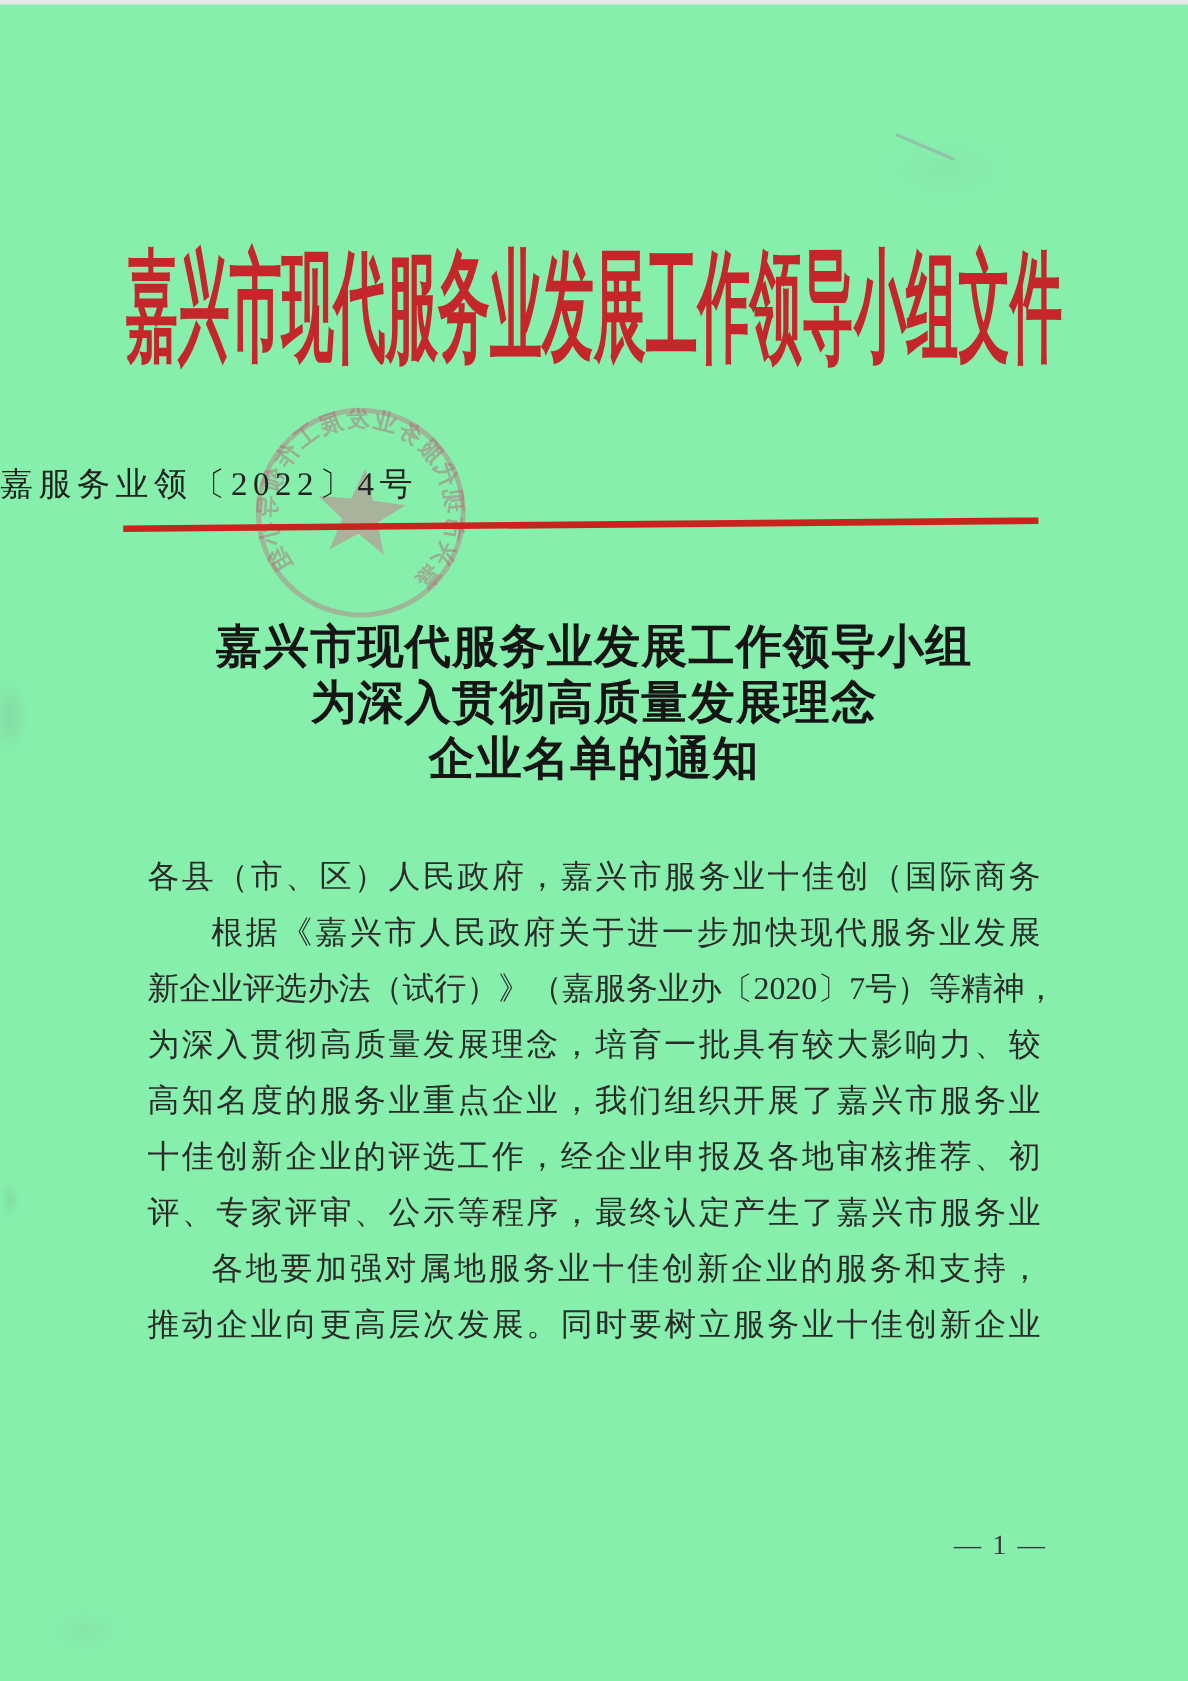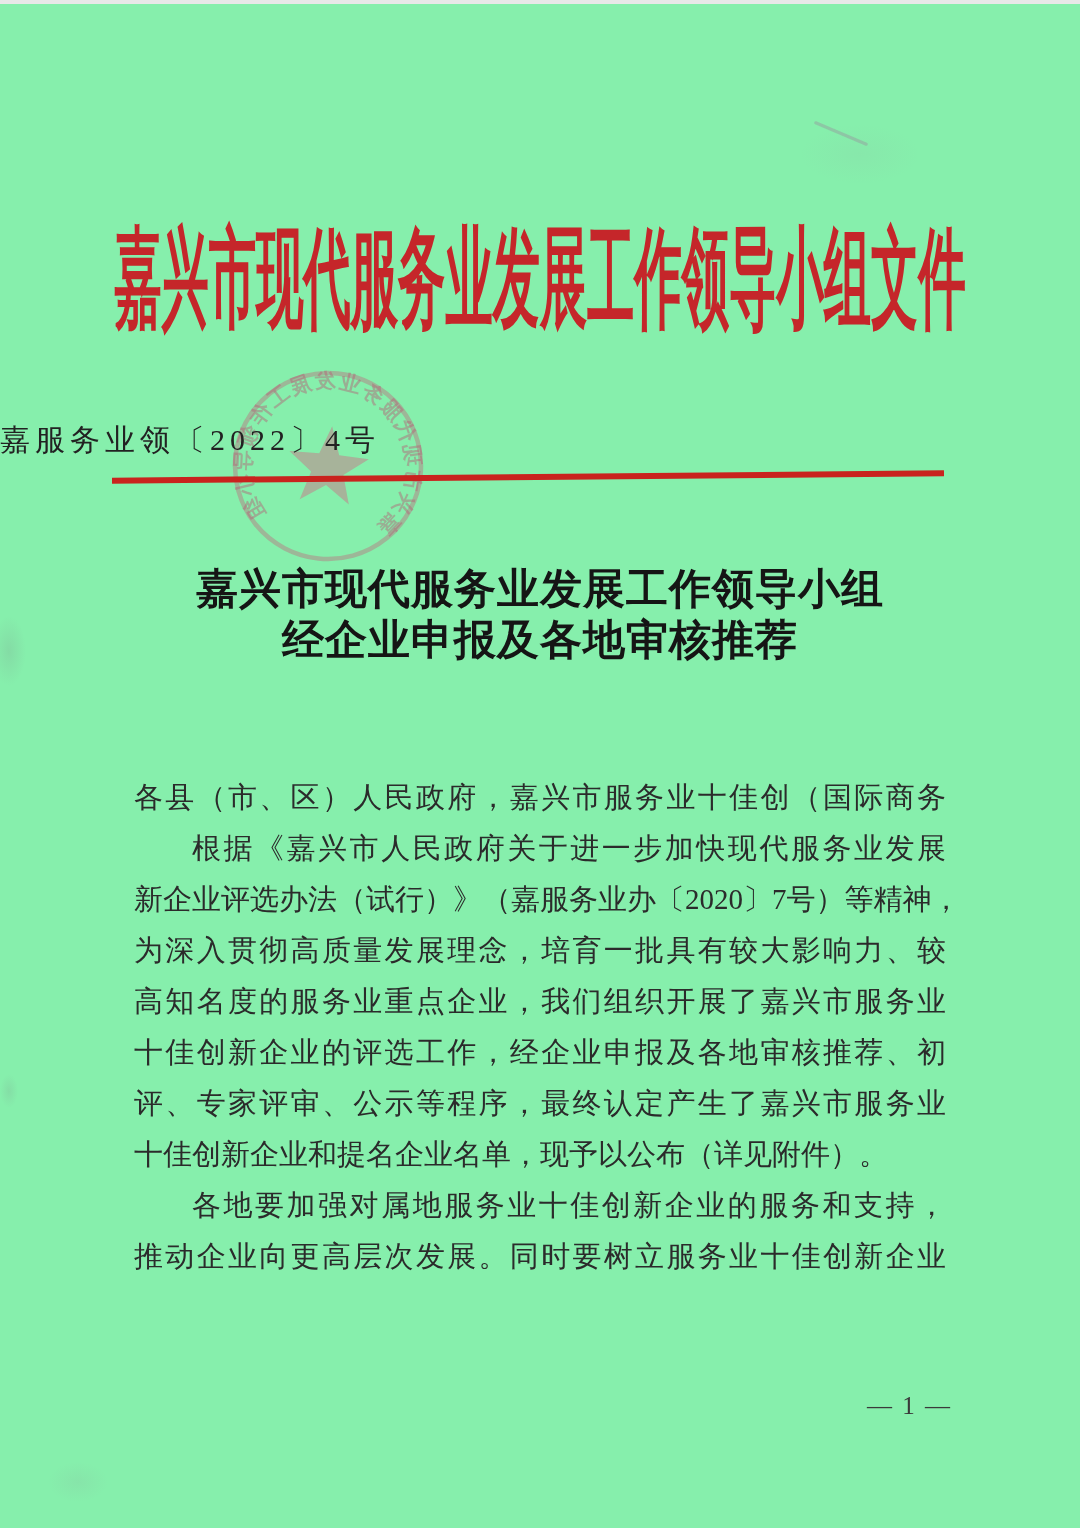--- a/index.html
+++ b/index.html
@@ -106,31 +106,31 @@
       </text>
     </g>
   </svg>
 
   <div class="doc-number">嘉服务业领〔2022〕4号</div>
 
   <div class="red-rule"></div>
 
   <div class="doc-title">
     <div>嘉兴市现代服务业发展工作领导小组</div>
-    <div>经企业申报及各地审核推荐</div>
+    <div>为深入贯彻高质量发展理念</div>
+    <div>企业名单的通知</div>
   </div>
 
   <div class="body-block">
     <div class="bl">各县（市、区）人民政府，嘉兴市服务业十佳创（国际商务</div>
     <div class="bl ind">根据《嘉兴市人民政府关于进一步加快现代服务业发展</div>
     <div class="bl">新企业评选办法（试行）》（嘉服务业办〔2020〕7号）等精神，</div>
     <div class="bl">为深入贯彻高质量发展理念，培育一批具有较大影响力、较</div>
     <div class="bl">高知名度的服务业重点企业，我们组织开展了嘉兴市服务业</div>
     <div class="bl">十佳创新企业的评选工作，经企业申报及各地审核推荐、初</div>
     <div class="bl">评、专家评审、公示等程序，最终认定产生了嘉兴市服务业</div>
-    <div class="bl last">十佳创新企业和提名企业名单，现予以公布（详见附件）。</div>
     <div class="bl ind">各地要加强对属地服务业十佳创新企业的服务和支持，</div>
     <div class="bl">推动企业向更高层次发展。同时要树立服务业十佳创新企业</div>
   </div>
 
   <div class="page-number">— 1 —</div>
 
 </div>
 
 </body></html>

